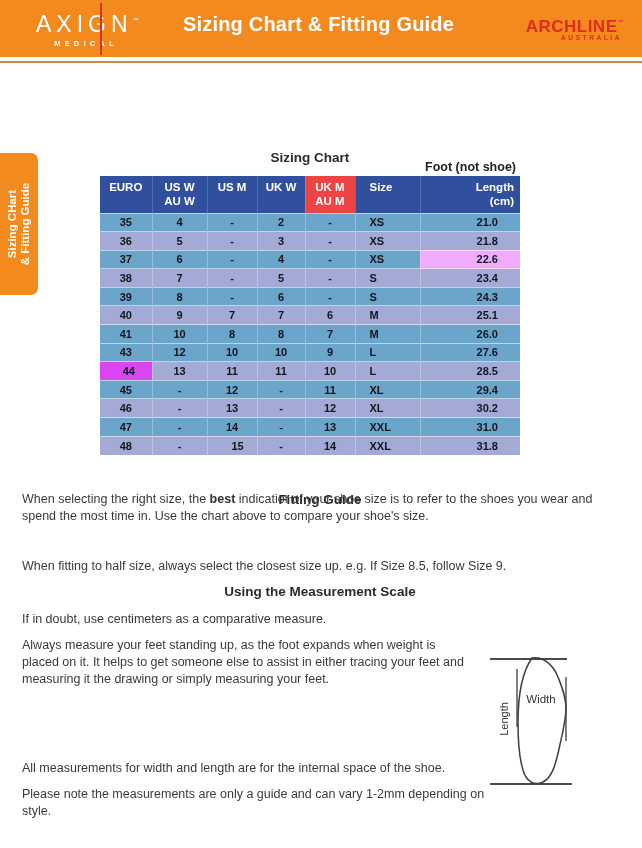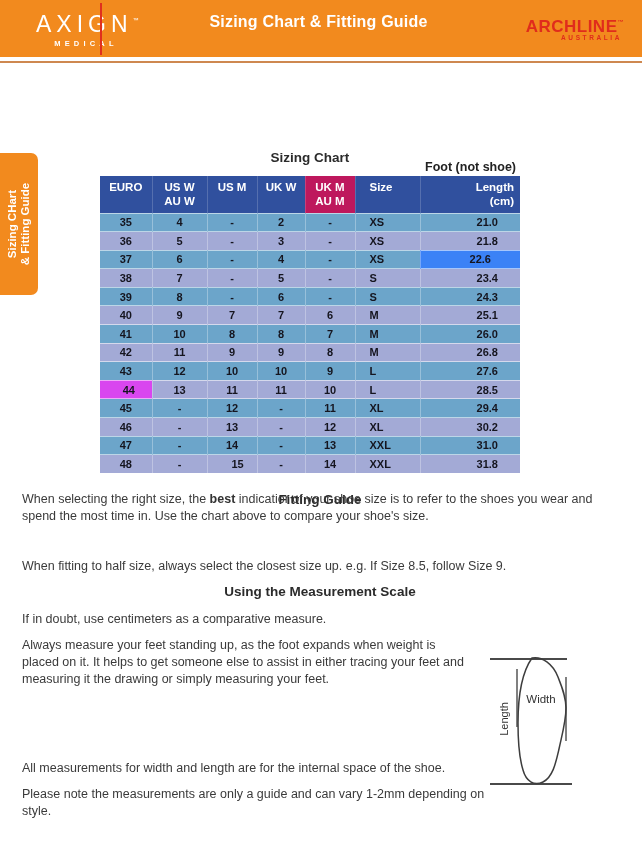--- a/index.html
+++ b/index.html
@@ -11,21 +11,21 @@
 
   
   .topbar { position:absolute; left:0; top:0; width:642px; height:57px; background:#F28A1E; }
   .axign-logo { position:absolute; left:36px; top:7px; width:100px; text-align:center; color:#fff; }
   .axign-name { font-size:23px; font-weight:400; letter-spacing:5px; line-height:26px; }
   .axign-name sup { font-size:6px; letter-spacing:0; vertical-align:10px; }
   .axign-sub  { font-size:7.5px; font-weight:700; letter-spacing:4.2px; margin-top:2px; }
   .axign-line { position:absolute; left:64px; top:-4px; width:2px; height:52px; background:#E0301E; }
   .topbar-title {
     position:absolute; left:150px; right:155px; top:13px; text-align:center;
-    color:#fff; font-weight:700; font-size:16px; letter-spacing:0.2px;
+    color:#fff; font-weight:700; font-size:20px; letter-spacing:0.2px;
   }
   .archline { position:absolute; right:18px; top:13px; text-align:right; color:#E02C1C; }
   .archline-name { font-size:17px; font-weight:700; letter-spacing:0.5px; line-height:18px; }
   .archline-name sup { font-size:6px; vertical-align:8px; }
   .archline-sub { font-size:6.5px; font-weight:700; letter-spacing:2.6px; margin-top:-2px; margin-right:2px; }
   .rule { position:absolute; left:0; top:61px; width:642px; height:2px; background:#CE8850; }
 
   
   .side-tab { position:absolute; left:0; top:153px; width:38px; height:142px;
               background:#F28A1E; border-radius:0 7px 7px 0; }
@@ -119,21 +119,21 @@
           <th class="c1" style="background: rgb(48, 80, 158);">
             <div>US W</div>
             <div>AU W</div>
           </th>
           <th class="c2" style="background: rgb(48, 80, 158);">
             <div>US M</div>
           </th>
           <th class="c3" style="background: rgb(48, 80, 158);">
             <div>UK W</div>
           </th>
-          <th class="c4" style="background: #be185d;">
+          <th class="c4" style="background: #ef4444;">
             <div>UK M</div>
             <div>AU M</div>
           </th>
           <th class="c5" style="background: rgb(48, 80, 158);">
             <div>Size</div>
           </th>
           <th class="c6" style="background: rgb(48, 80, 158);">
             <div>Length</div>
             <div>(cm)</div>
           </th>
@@ -158,21 +158,21 @@
           <td class="c5" style="background: rgb(163, 170, 214);">XS</td>
           <td class="c6" style="background: rgb(163, 170, 214);">21.8</td>
         </tr>
         <tr>
           <td class="c0" style="background: rgb(108, 165, 202);">37</td>
           <td class="c1" style="background: rgb(108, 165, 202);">6</td>
           <td class="c2" style="background: rgb(108, 165, 202);">-</td>
           <td class="c3" style="background: rgb(108, 165, 202);">4</td>
           <td class="c4" style="background: rgb(108, 165, 202);">-</td>
           <td class="c5" style="background: rgb(108, 165, 202);">XS</td>
-          <td class="c6" style="background: #3b82f6; text-align: center;">22.6</td>
+          <td class="c6" style="background: #f0abfc;">22.6</td>
         </tr>
         <tr>
           <td class="c0" style="background: rgb(163, 170, 214);">38</td>
           <td class="c1" style="background: rgb(163, 170, 214);">7</td>
           <td class="c2" style="background: rgb(163, 170, 214);">-</td>
           <td class="c3" style="background: rgb(163, 170, 214);">5</td>
           <td class="c4" style="background: rgb(163, 170, 214);">-</td>
           <td class="c5" style="background: rgb(163, 170, 214);">S</td>
           <td class="c6" style="background: rgb(163, 170, 214);">23.4</td>
         </tr>
@@ -195,29 +195,20 @@
           <td class="c6" style="background: rgb(163, 170, 214);">25.1</td>
         </tr>
         <tr>
           <td class="c0" style="background: rgb(108, 165, 202);">41</td>
           <td class="c1" style="background: rgb(108, 165, 202);">10</td>
           <td class="c2" style="background: rgb(108, 165, 202);">8</td>
           <td class="c3" style="background: rgb(108, 165, 202);">8</td>
           <td class="c4" style="background: rgb(108, 165, 202);">7</td>
           <td class="c5" style="background: rgb(108, 165, 202);">M</td>
           <td class="c6" style="background: rgb(108, 165, 202);">26.0</td>
-        </tr>
-        <tr>
-          <td class="c0" style="background: rgb(163, 170, 214);">42</td>
-          <td class="c1" style="background: rgb(163, 170, 214);">11</td>
-          <td class="c2" style="background: rgb(163, 170, 214);">9</td>
-          <td class="c3" style="background: rgb(163, 170, 214);">9</td>
-          <td class="c4" style="background: rgb(163, 170, 214);">8</td>
-          <td class="c5" style="background: rgb(163, 170, 214);">M</td>
-          <td class="c6" style="background: rgb(163, 170, 214);">26.8</td>
         </tr>
         <tr>
           <td class="c0" style="background: rgb(108, 165, 202);">43</td>
           <td class="c1" style="background: rgb(108, 165, 202);">12</td>
           <td class="c2" style="background: rgb(108, 165, 202);">10</td>
           <td class="c3" style="background: rgb(108, 165, 202);">10</td>
           <td class="c4" style="background: rgb(108, 165, 202);">9</td>
           <td class="c5" style="background: rgb(108, 165, 202);">L</td>
           <td class="c6" style="background: rgb(108, 165, 202);">27.6</td>
         </tr>

